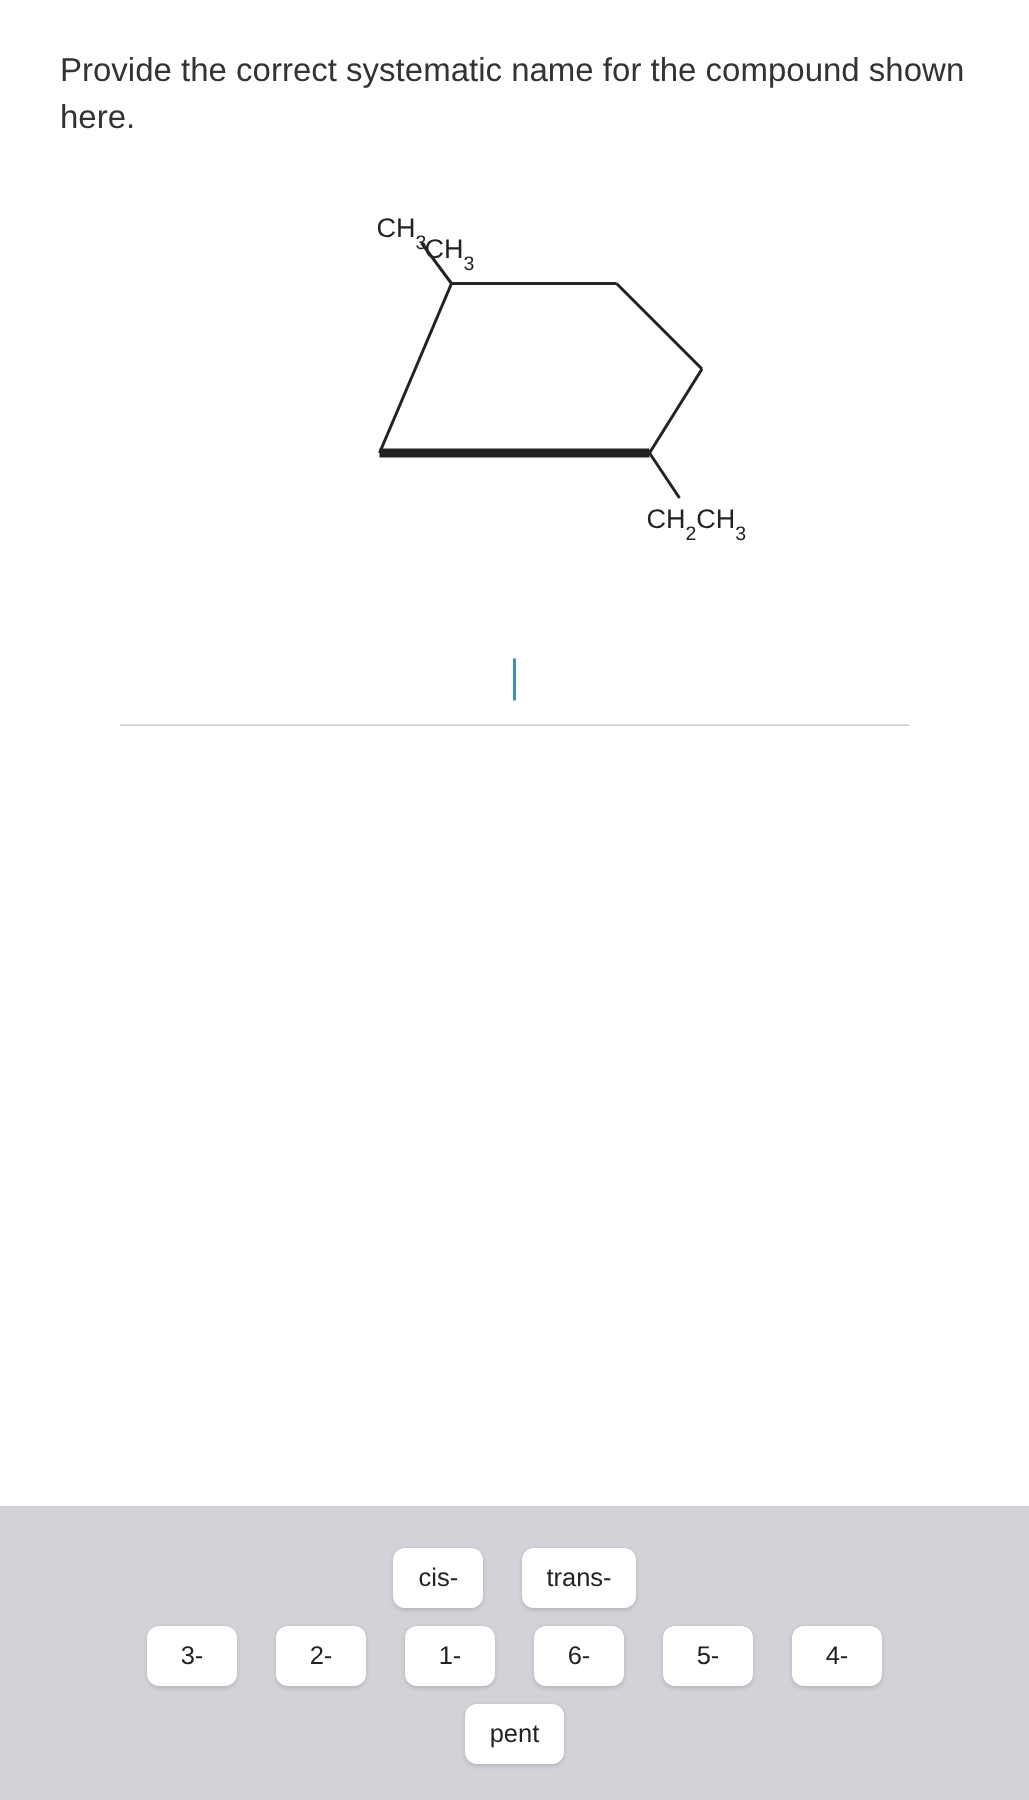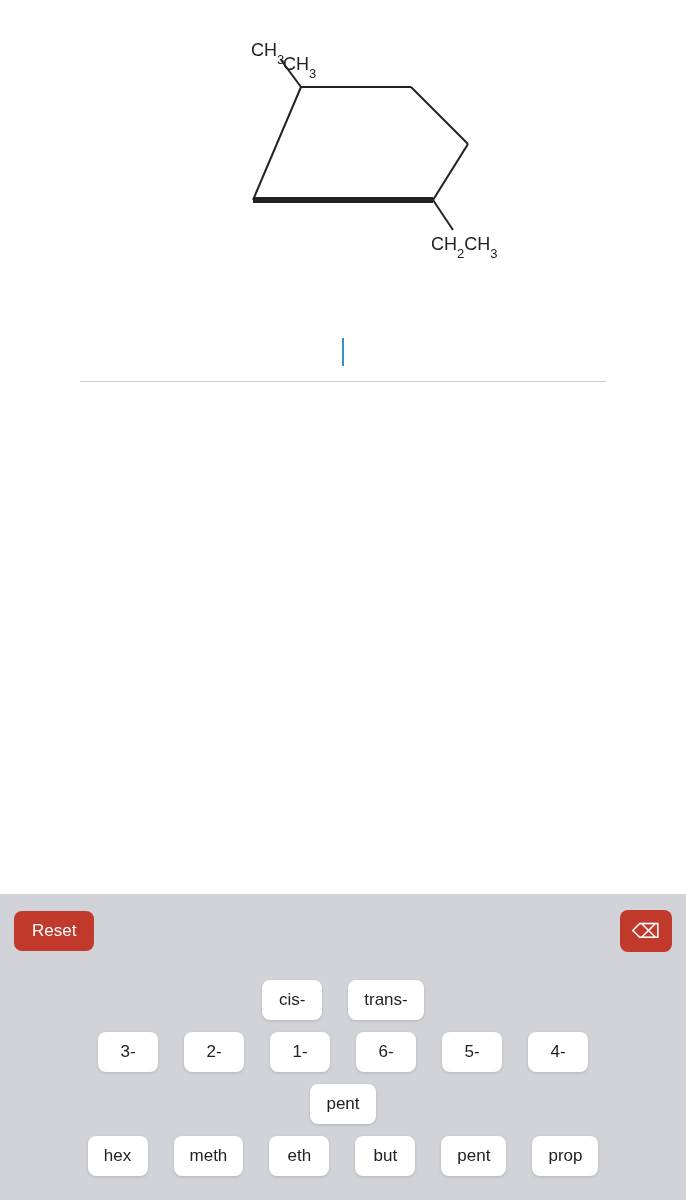--- a/index.html
+++ b/index.html
@@ -112,20 +112,21 @@
       cursor: pointer;
       min-width: 60px;
       text-align: center;
       box-shadow: 0 1px 3px rgba(0,0,0,0.15);
     }
   </style>
 </head>
 <body>
 
 <div class="question-area">
+  <p class="question-text">Provide the correct systematic name for the compound shown here.</p>
 
   <div class="molecule-area">
     <svg width="380" height="230" viewBox="0 0 380 230">
 
       <text x="120" y="38" font-size="18" font-family="Arial" fill="#222">CH<tspan baseline-shift="sub" font-size="13">3</tspan></text>
 
       <line x1="138" y1="55" x2="248" y2="55" stroke="#222" stroke-width="2"></line>
 
       <line x1="248" y1="55" x2="305" y2="112" stroke="#222" stroke-width="2"></line>
 
@@ -144,24 +145,20 @@
       <text x="268" y="218" font-size="18" font-family="Arial" fill="#222">CH<tspan baseline-shift="sub" font-size="13">2</tspan>CH<tspan baseline-shift="sub" font-size="13">3</tspan></text>
     </svg>
   </div>
 
   <div class="answer-input-area">
     <span class="cursor-line"></span>
   </div>
 </div>
 
 <div class="keyboard-area">
-  <div class="keyboard-top-row">
-    <button class="reset-btn">Reset</button>
-    <button class="backspace-btn">⌫</button>
-  </div>
 
   <div class="keyboard-row">
     
   </div>
   <div class="keyboard-row">
     <button class="key-btn">cis-</button>
     <button class="key-btn">trans-</button>
   </div>
 
   <div class="keyboard-row">
@@ -170,22 +167,14 @@
     <button class="key-btn">1-</button>
     <button class="key-btn">6-</button>
     <button class="key-btn">5-</button>
     <button class="key-btn">4-</button>
   </div>
 
   <div class="keyboard-row">
     <button class="key-btn">pent</button>
   </div>
 
-  <div class="keyboard-row">
-    <button class="key-btn">hex</button>
-    <button class="key-btn">meth</button>
-    <button class="key-btn">eth</button>
-    <button class="key-btn">but</button>
-    <button class="key-btn">pent</button>
-    <button class="key-btn">prop</button>
-  </div>
 
 </div>
 
 </body></html>

